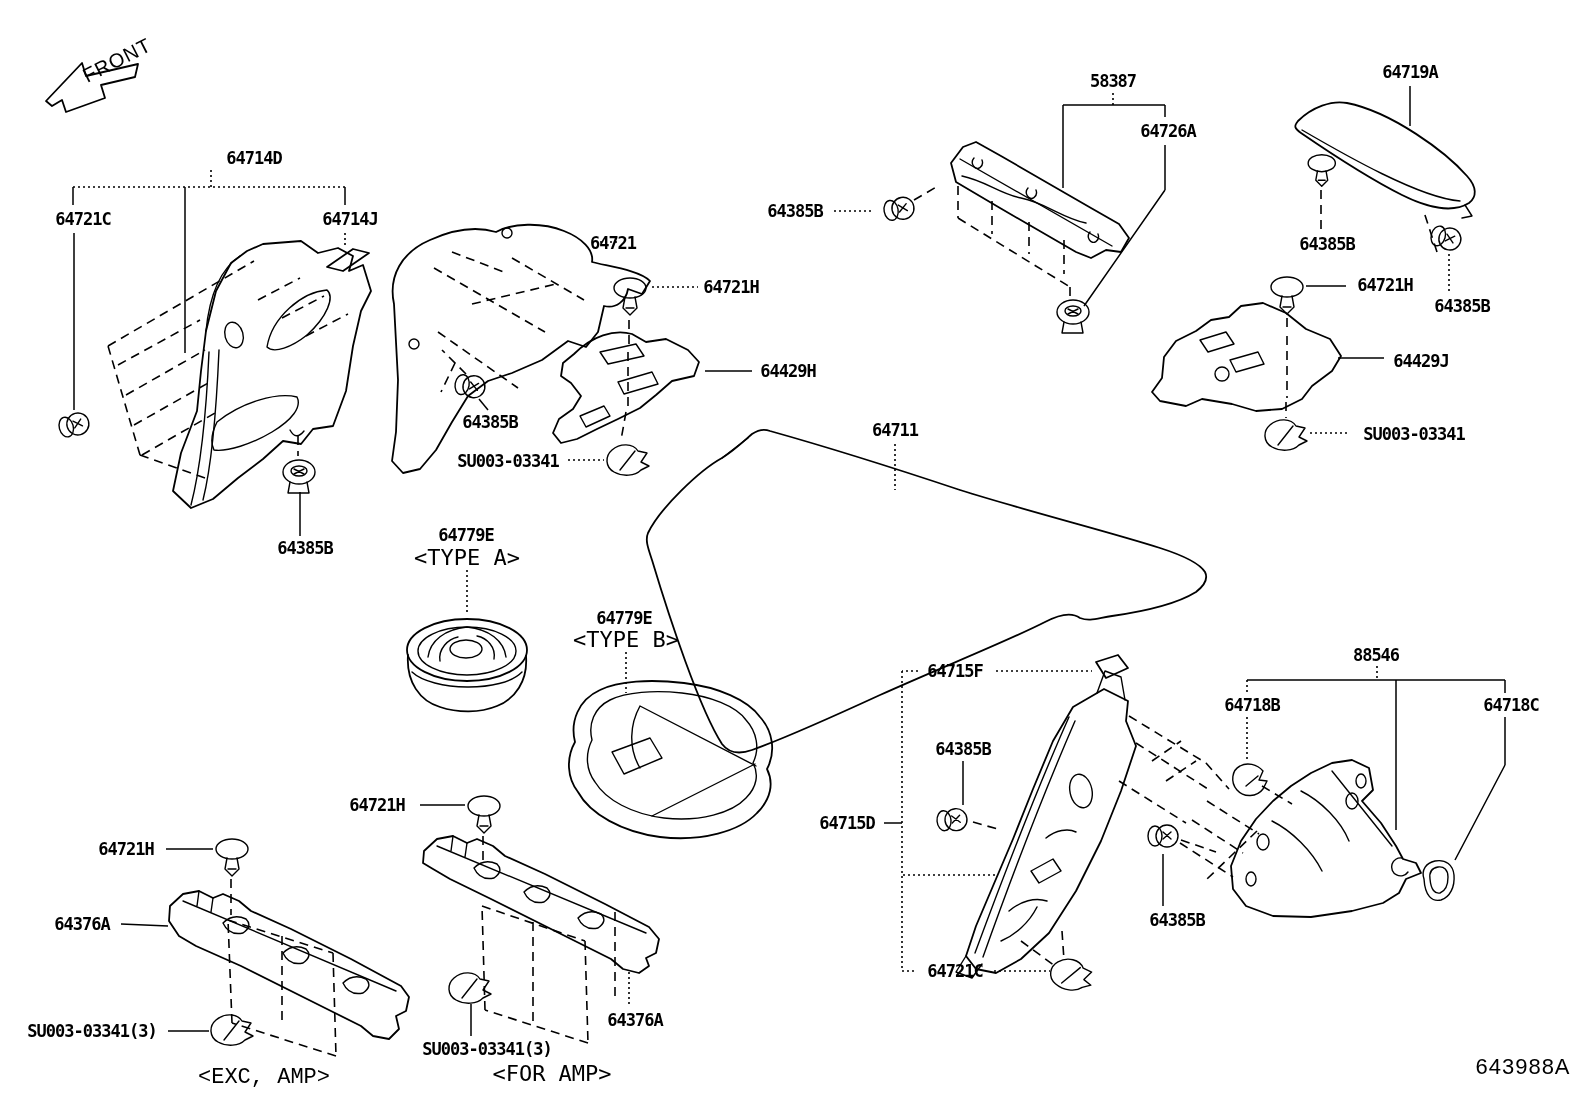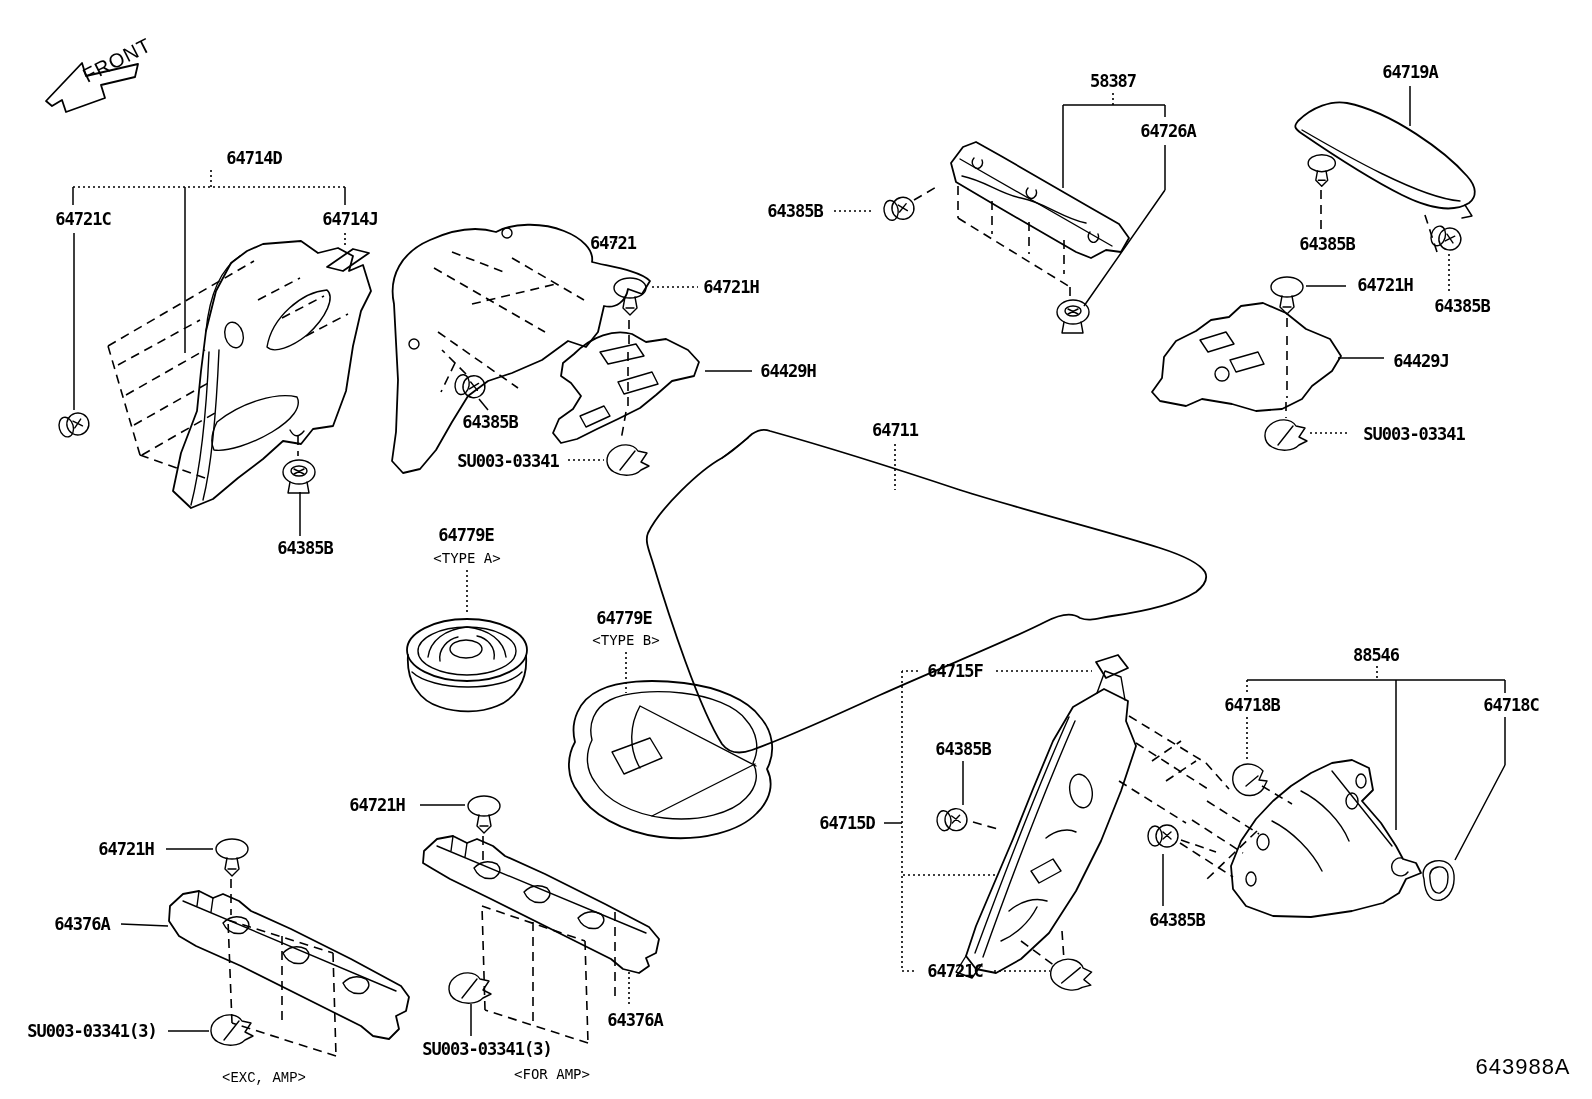--- a/index.html
+++ b/index.html
@@ -3,21 +3,21 @@
 <meta charset="utf-8">
 <style>
   html,body{margin:0;padding:0;background:#fff;}
   #stage{position:relative;width:1592px;height:1099px;background:var(--paper,#fff);overflow:hidden;
          font-family:"DejaVu Sans Mono", monospace;}
   #art{position:absolute;left:0;top:0;width:100%;height:100%;}
   #art path,#art line,#art ellipse,#art circle,#art polyline{vector-effect:non-scaling-stroke;}
   .lbl{position:absolute;white-space:nowrap;color:var(--ink,#000);font-weight:bold;
        font-size:17px;letter-spacing:-1px;line-height:1;}
   .lbl.sans{font-family:"Liberation Sans", sans-serif;font-weight:normal;letter-spacing:1px;}
-  .lbl.light{font-weight:normal;font-size:14px;letter-spacing:0px;}
+  .lbl.light{font-weight:normal;font-size:22px;letter-spacing:0px;}
   .outline{fill:none;stroke:var(--ink,#000);stroke-width:1.8;stroke-linejoin:round;stroke-linecap:round;}
   .detail{fill:none;stroke:var(--ink,#000);stroke-width:1.4;stroke-linejoin:round;stroke-linecap:round;}
   .leader{fill:none;stroke:var(--ink,#000);stroke-width:1.5;}
   .dotted{fill:none;stroke:var(--ink,#000);stroke-width:1.6;stroke-dasharray:2 3;}
   .dashed{fill:none;stroke:var(--ink,#000);stroke-width:1.6;stroke-dasharray:9 6;}
 </style>
 </head>
 <body>
 
 <div id="stage">

